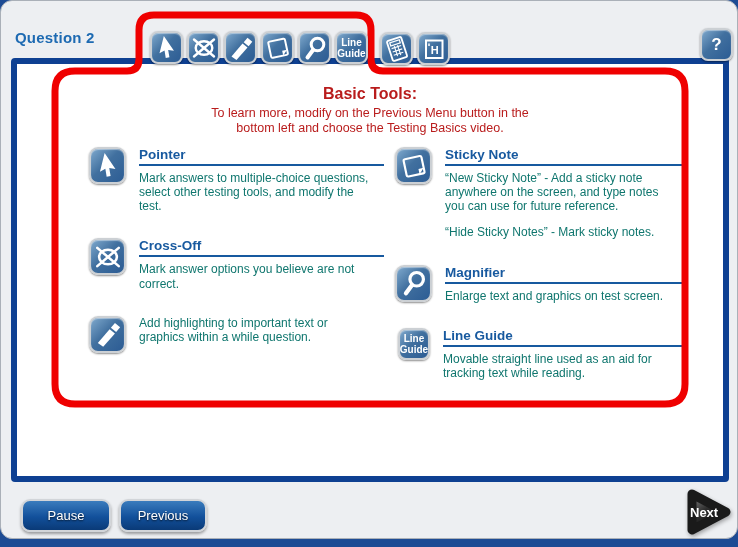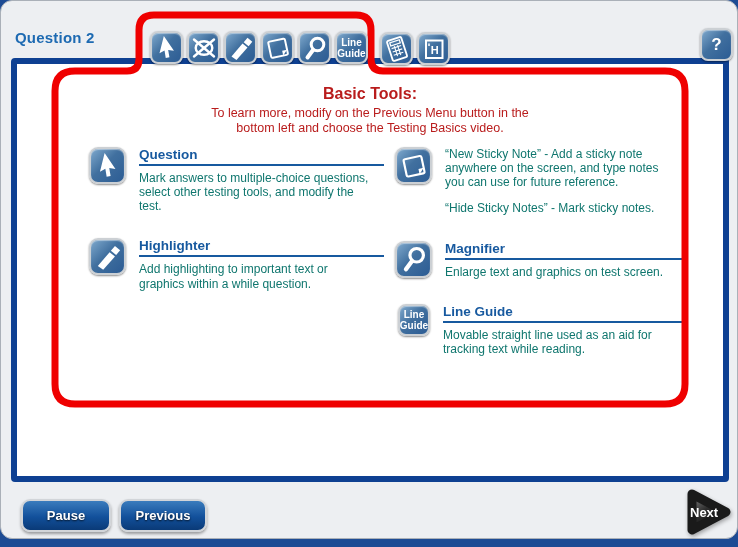--- a/index.html
+++ b/index.html
@@ -61,21 +61,21 @@
   .sec-title{
     color:#17599f;font-size:13.5px;font-weight:bold;
     border-bottom:2px solid #17599f;padding-bottom:2px;margin-bottom:5px;
   }
   .sec-text{font-size:12px;line-height:1.18;color:#0f766e;margin:0 0 12px;max-width:231px;}
   
   .footer-btn{
     position:absolute;top:498px;height:29px;border-radius:9px;
     border:2px solid #d2d5d9;
     background:linear-gradient(#3a7cbd 0%,#12509b 55%,#0a3a77 100%);
-    color:#fff;font-size:13px;font-weight:bold;
+    color:#fff;font-size:13px;font-weight:normal;
     display:flex;align-items:center;justify-content:center;
     box-shadow:0 2px 3px rgba(0,0,0,.35);
     text-shadow:0 1px 2px rgba(0,0,0,.8);
     cursor:pointer;z-index:20;
   }
   .btn-pause{left:20px;width:86px;}
   .btn-options{left:118px;width:84px;}
   .next-btn{position:absolute;left:681px;top:483px;z-index:20;cursor:pointer;
     filter:drop-shadow(1px 2px 2px rgba(0,0,0,.35));}
 </style>
@@ -169,51 +169,66 @@
   </div>
 
   <div class="col left">
     <div class="section">
       <div class="sec-icon">
         <svg width="30" height="30" viewBox="0 0 28 28">
           <path d="M8 3 l0 18 4.2-4 3 7 3.4-1.6-3-6.8 5.8-.6z" transform="rotate(14 14 14)" fill="#fff"></path>
         </svg>
       </div>
       <div class="sec-body">
-        <div class="sec-title">Question</div>
+        <div class="sec-title">Pointer</div>
         <p class="sec-text">Mark answers to multiple-choice questions, select other testing tools, and modify the test.</p>
+      </div>
+    </div>
+    <div class="section">
+      <div class="sec-icon">
+        <svg width="30" height="30" viewBox="0 0 28 28">
+          <g stroke="#fff" stroke-width="2.4" fill="none" stroke-linecap="round">
+            <ellipse cx="14" cy="14" rx="8.3" ry="6.8"></ellipse>
+            <line x1="4" y1="5.5" x2="24" y2="22.5"></line>
+            <line x1="24" y1="5.5" x2="4" y2="22.5"></line>
+          </g>
+        </svg>
+      </div>
+      <div class="sec-body">
+        <div class="sec-title">Cross-Off</div>
+        <p class="sec-text">Mark answer options you believe are not correct.</p>
       </div>
     </div>
     <div class="section">
       <div class="sec-icon">
         <svg width="30" height="30" viewBox="0 0 28 28">
           <g fill="#fff">
             <path d="M4.5 22.5 L15.5 9.5 L20.5 13.5 L9.5 26 Z"></path>
             <path d="M16.7 8.2 L20.5 3.8 L25.3 7.8 L21.6 12.2 Z"></path>
           </g>
         </svg>
       </div>
       <div class="sec-body">
-        <div class="sec-title">Highlighter</div>
         <p class="sec-text">Add highlighting to important text or graphics within a while question.</p>
       </div>
     </div>
   </div>
 
   <div class="col right">
     <div class="section">
       <div class="sec-icon">
         <svg width="30" height="30" viewBox="0 0 28 28">
           <g transform="rotate(-12 14 14)">
             <rect x="5.5" y="6" width="17" height="16.5" rx="1.5" stroke="#fff" stroke-width="2" fill="none"></rect>
             <path d="M17.5 17.5 L22.5 17.5 L17.5 22.5 Z" fill="#fff"></path>
           </g>
         </svg>
       </div>
       <div class="sec-body">
+        <div class="sec-title">Sticky Note</div>
         <p class="sec-text">“New Sticky Note” - Add a sticky note anywhere on the screen, and type notes you can use for future reference.</p>
         <p class="sec-text">“Hide Sticky Notes” - Mark sticky notes.</p>
       </div>
     </div>
     <div class="section">
       <div class="sec-icon">
         <svg width="30" height="30" viewBox="0 0 28 28">
           <circle cx="16.5" cy="10.5" r="6.3" stroke="#fff" stroke-width="3" fill="none"></circle>
           <line x1="12" y1="16" x2="6.5" y2="23.5" stroke="#fff" stroke-width="4" stroke-linecap="round"></line>
         </svg>

